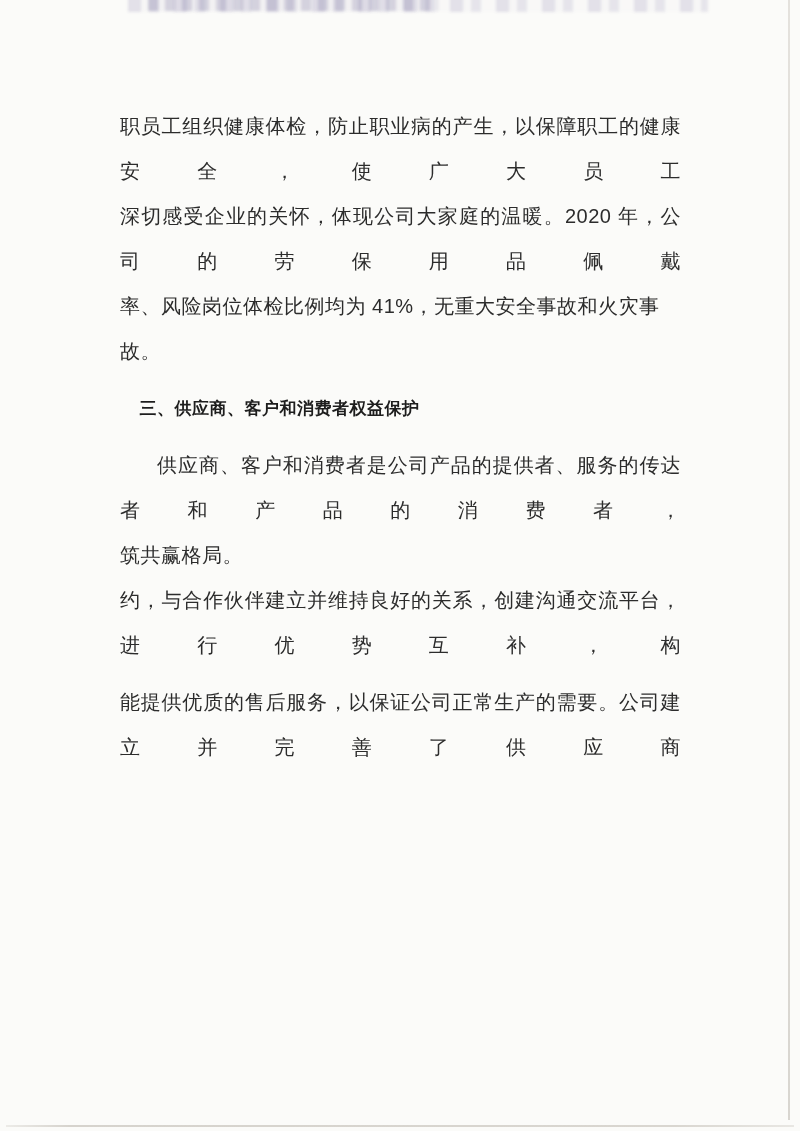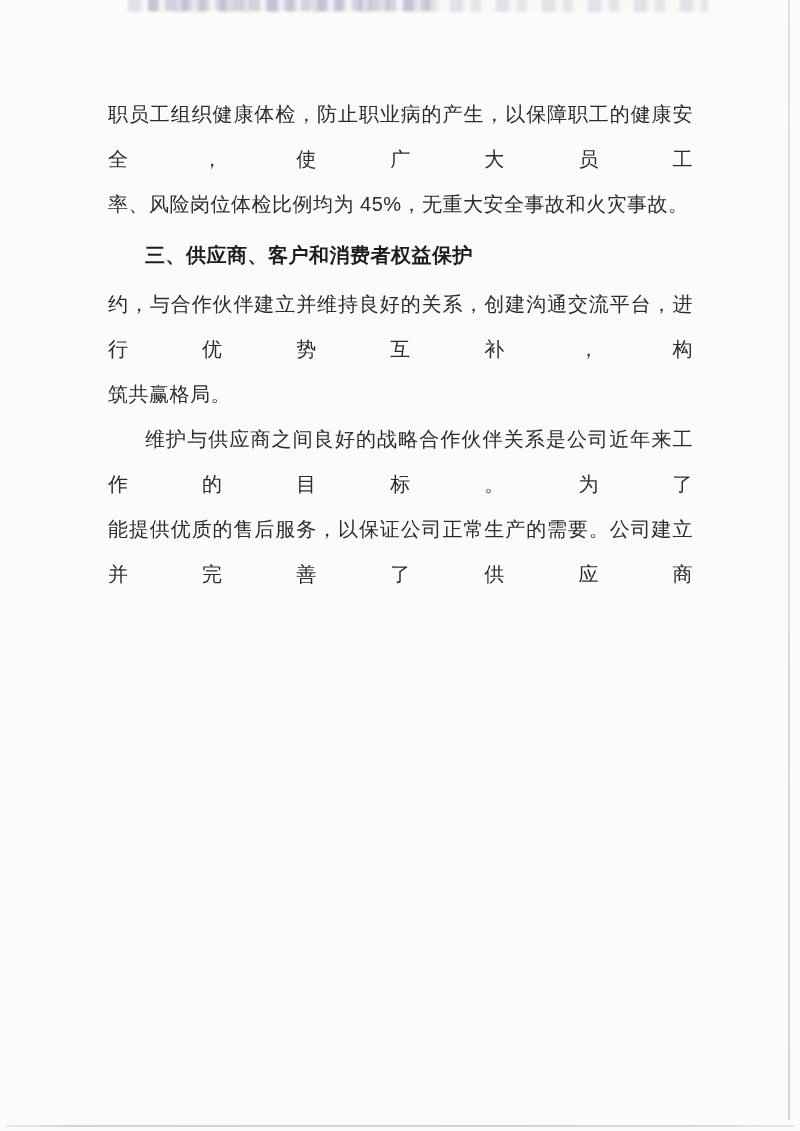--- a/index.html
+++ b/index.html
@@ -43,28 +43,28 @@
   .content {
     position: absolute;
     top: 92px;
     left: 108px;
     width: 585px;
     font-size: 20px;
     line-height: 45px;
     letter-spacing: 0.5px;
     color: #2c2c2c;
   }
-  .para { margin: 0; }
+  .para { margin: 12px; }
   .line { display: block; white-space: normal; }
   .full { text-align: justify; text-align-last: justify; }
   .indent { text-indent: 1.85em; }
   .indent-sub { text-indent: 1.5em; }
   .heading {
     margin: 6px 0 4px 0;
-    font-size: 20px;
+    font-size: 17px;
     line-height: 45px;
     font-weight: 700;
     color: #1d1d1d;
     letter-spacing: 0.5px;
   }
   
   .edge-v {
     position: absolute;
     top: 0;
     right: 10px;
@@ -87,33 +87,34 @@
 
 <div class="page">
 
   <div class="bleed"></div>
   <div class="bleed-dark"></div>
 
   <div class="content">
 
     <p class="para">
       <span class="line full">职员工组织健康体检，防止职业病的产生，以保障职工的健康安全，使广大员工</span>
-      <span class="line">率、风险岗位体检比例均为 45%，无重大安全事故和火灾事故。</span>
+      <span class="line full">深切感受企业的关怀，体现公司大家庭的温暖。2020 年，公司的劳保用品佩戴</span>
+      <span class="line">率、风险岗位体检比例均为 41%，无重大安全事故和火灾事故。</span>
     </p>
 
     <h3 class="heading indent">三、供应商、客户和消费者权益保护</h3>
 
     <p class="para">
+      <span class="line full indent">供应商、客户和消费者是公司产品的提供者、服务的传达者和产品的消费者，</span>
+      <span class="line">筑共赢格局。</span>
       <span class="line full">约，与合作伙伴建立并维持良好的关系，创建沟通交流平台，进行优势互补，构</span>
-      <span class="line">筑共赢格局。</span>
     </p>
 
 
     <p class="para">
-      <span class="line full indent">维护与供应商之间良好的战略合作伙伴关系是公司近年来工作的目标。为了</span>
       <span class="line full">能提供优质的售后服务，以保证公司正常生产的需要。公司建立并完善了供应商</span>
 
     </p>
 
   </div>
 
   <div class="edge-v"></div>
   <div class="edge-h"></div>
 
 </div>

